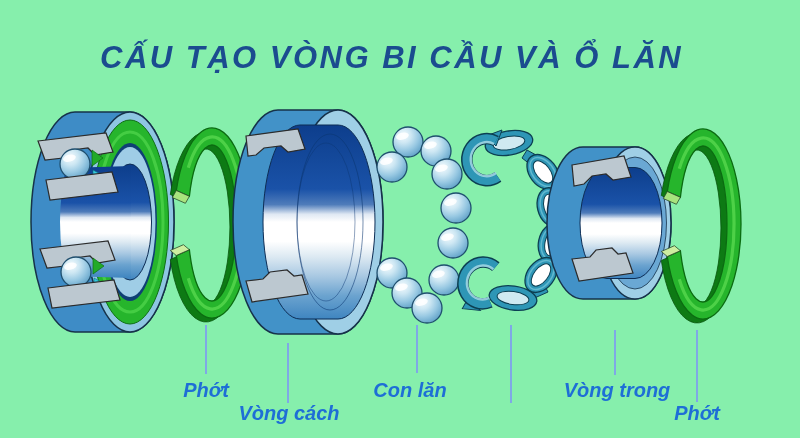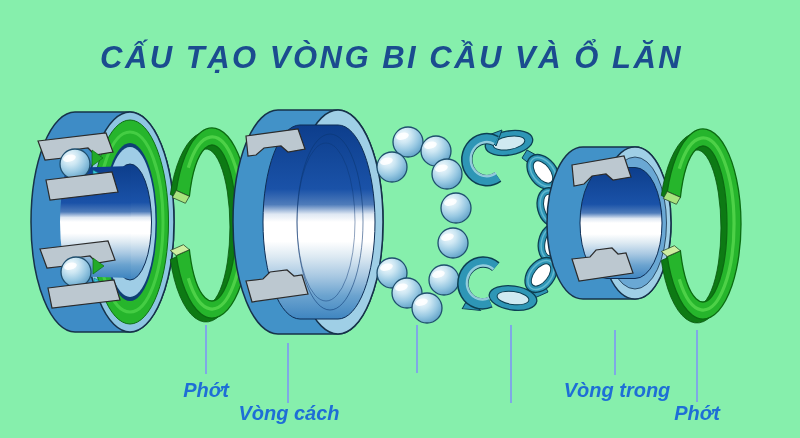--- a/index.html
+++ b/index.html
@@ -162,16 +162,17 @@
 
   <div class="leader" style="left:205px;top:325px;height:49px;"></div>
   <div class="leader" style="left:287px;top:343px;height:60px;"></div>
   <div class="leader" style="left:416px;top:325px;height:48px;"></div>
   <div class="leader" style="left:510px;top:325px;height:78px;"></div>
   <div class="leader" style="left:614px;top:330px;height:45px;"></div>
   <div class="leader" style="left:696px;top:330px;height:72px;"></div>
 
   <div class="lbl" style="left:206px;top:379px;">Phớt</div>
   <div class="lbl" style="left:289px;top:402px;">Vòng cách</div>
+  <div class="lbl" style="left:410px;top:379px;">Con lăn</div>
   <div class="lbl" style="left:617px;top:379px;">Vòng trong</div>
   <div class="lbl" style="left:697px;top:402px;">Phớt</div>
 
 </div>
 
 </body></html>

